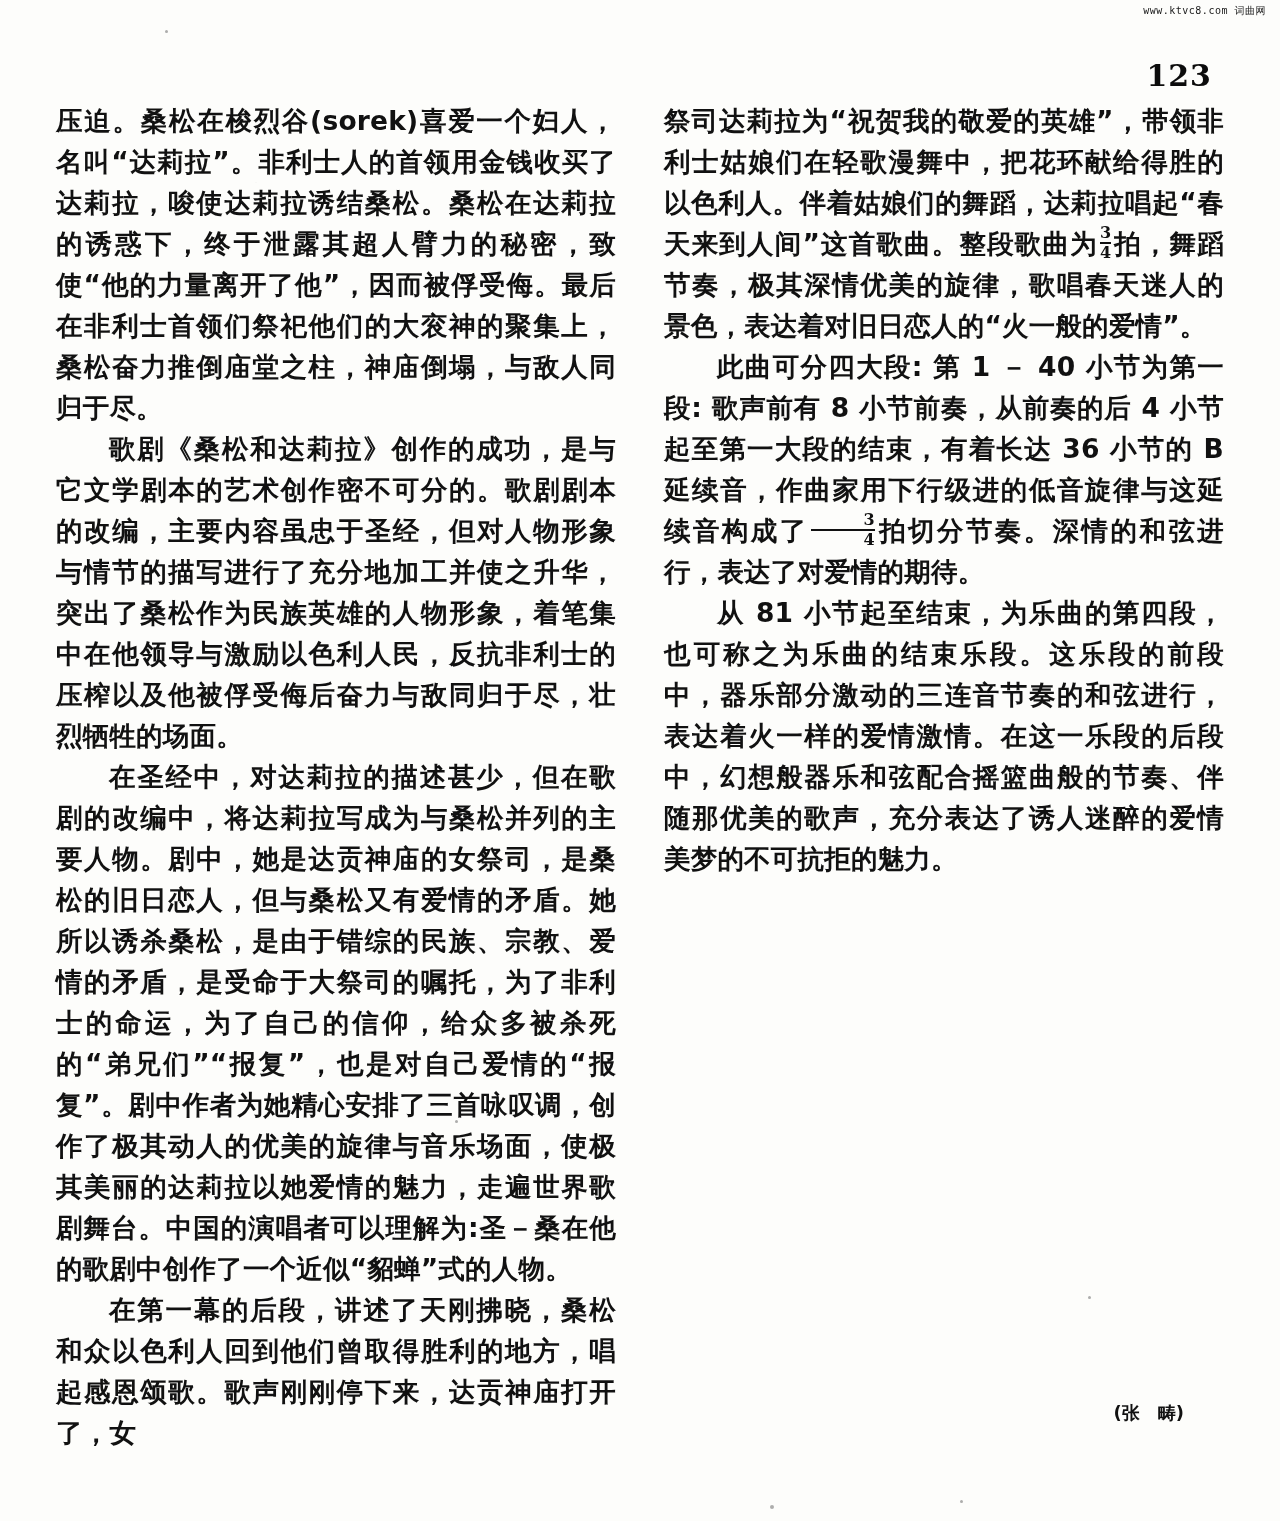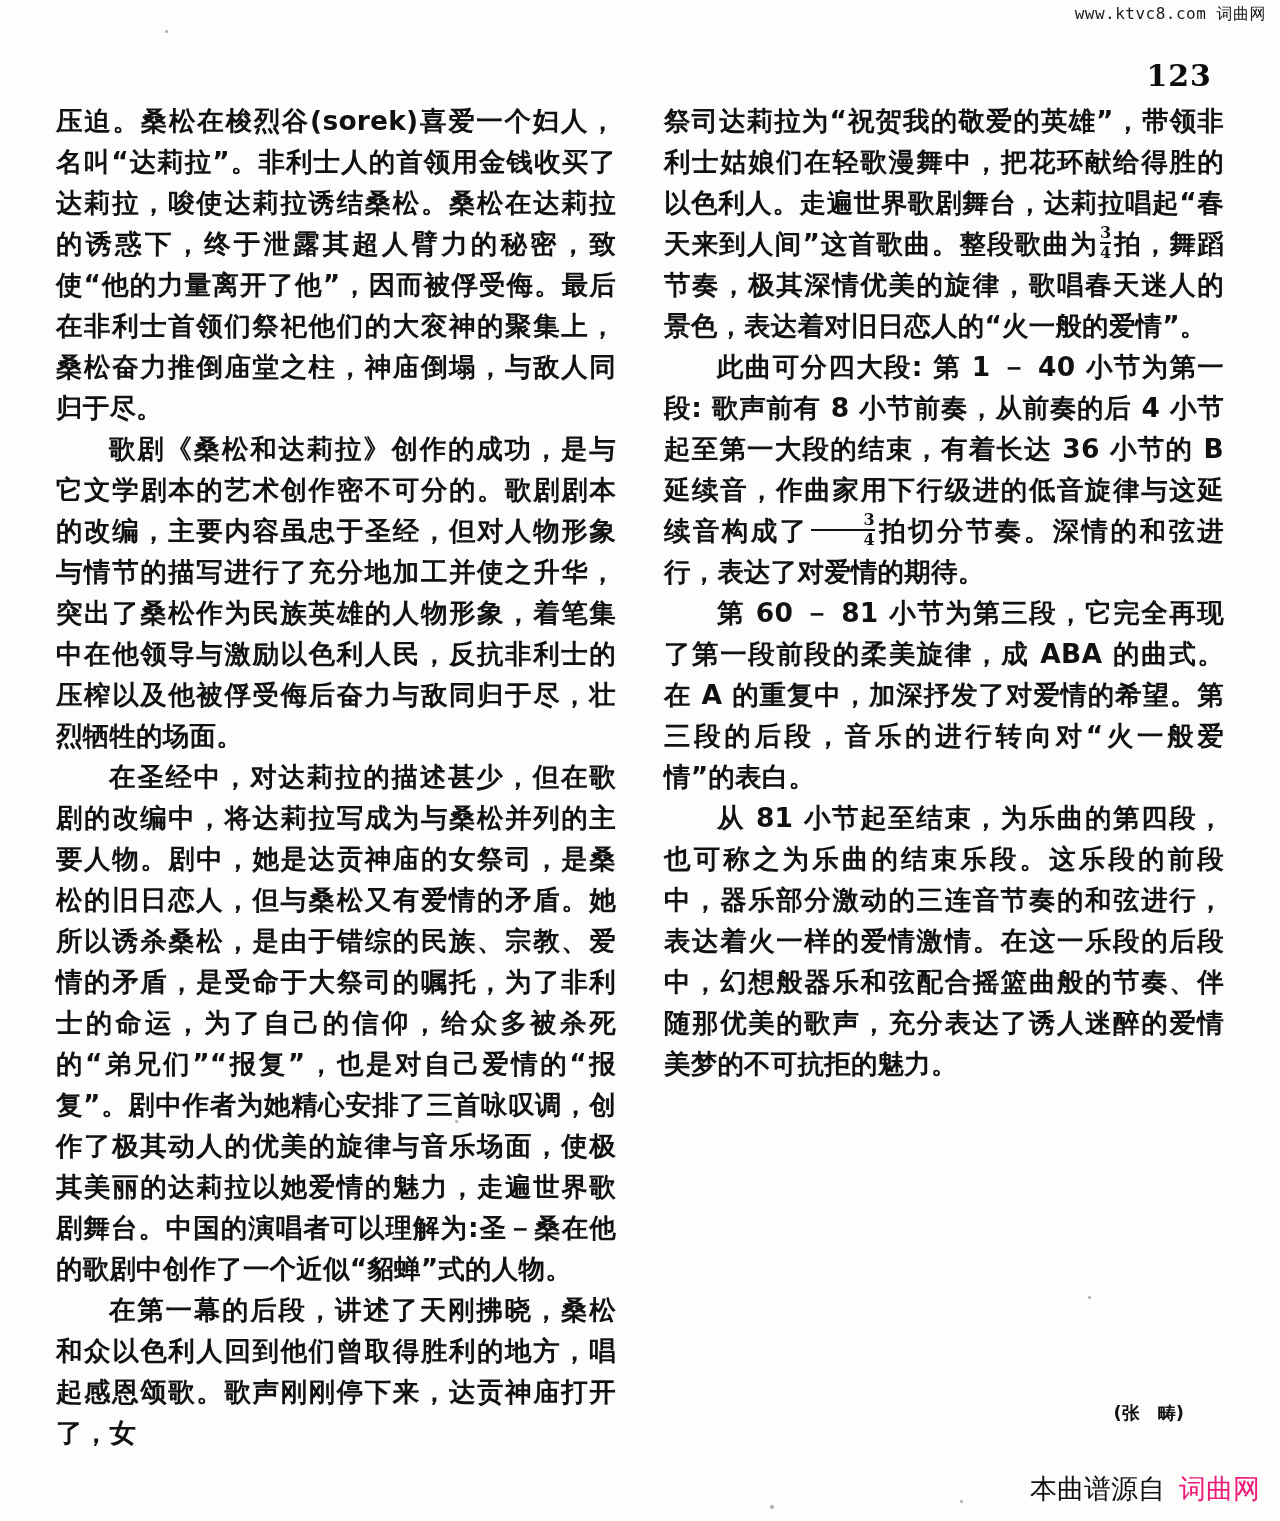--- a/index.html
+++ b/index.html
@@ -15,21 +15,21 @@
     position:absolute;inset:0;
     background:
       radial-gradient(circle at 20% 12%, rgba(0,0,0,0.018) 0 1px, transparent 1px),
       radial-gradient(circle at 68% 44%, rgba(0,0,0,0.015) 0 1px, transparent 1px),
       radial-gradient(circle at 41% 77%, rgba(0,0,0,0.015) 0 1px, transparent 1px),
       #fdfdfb;
   }
   .watermark-top{
     position:absolute;top:4px;right:14px;
     font-family:"DejaVu Sans Mono","Liberation Mono",monospace;
-    font-size:16px;letter-spacing:0.5px;color:#1a1a1a;
+    font-size:10px;letter-spacing:0.5px;color:#1a1a1a;
     white-space:nowrap;
   }
   .watermark-top .cn{font-family:"DejaVu Sans", sans-serif;}
   .page-number{
     position:absolute;top:58px;right:68px;
     font-family:"DejaVu Serif","Liberation Serif",serif;
     font-weight:bold;font-size:30px;color:#0c0c0c;
     letter-spacing:1px;
   }
   .columns{
@@ -101,34 +101,30 @@
 
     <div class="col">
       <p>压迫。桑松在梭烈谷(sorek)喜爱一个妇人，名叫“达莉拉”。非利士人的首领用金钱收买了达莉拉，唆使达莉拉诱结桑松。桑松在达莉拉的诱惑下，终于泄露其超人臂力的秘密，致使“他的力量离开了他”，因而被俘受侮。最后在非利士首领们祭祀他们的大衮神的聚集上，桑松奋力推倒庙堂之柱，神庙倒塌，与敌人同归于尽。</p>
       <p class="indent">歌剧《桑松和达莉拉》创作的成功，是与它文学剧本的艺术创作密不可分的。歌剧剧本的改编，主要内容虽忠于圣经，但对人物形象与情节的描写进行了充分地加工并使之升华，突出了桑松作为民族英雄的人物形象，着笔集中在他领导与激励以色利人民，反抗非利士的压榨以及他被俘受侮后奋力与敌同归于尽，壮烈牺牲的场面。</p>
       <p class="indent">在圣经中，对达莉拉的描述甚少，但在歌剧的改编中，将达莉拉写成为与桑松并列的主要人物。剧中，她是达贡神庙的女祭司，是桑松的旧日恋人，但与桑松又有爱情的矛盾。她所以诱杀桑松，是由于错综的民族、宗教、爱情的矛盾，是受命于大祭司的嘱托，为了非利士的命运，为了自己的信仰，给众多被杀死的“弟兄们”“报复”，也是对自己爱情的“报复”。剧中作者为她精心安排了三首咏叹调，创作了极其动人的优美的旋律与音乐场面，使极其美丽的达莉拉以她爱情的魅力，走遍世界歌剧舞台。中国的演唱者可以理解为:圣－桑在他的歌剧中创作了一个近似“貂蝉”式的人物。</p>
       <p class="indent">在第一幕的后段，讲述了天刚拂晓，桑松和众以色利人回到他们曾取得胜利的地方，唱起感恩颂歌。歌声刚刚停下来，达贡神庙打开了，女</p>
     </div>
 
     <div class="col">
 
-      <p><span>祭司达莉拉为“祝贺我的敬爱的英雄”，带领非利士姑娘们在轻歌漫舞中，把花环献给得胜的以色利人。走遍世界歌剧舞台，达莉拉唱起“春天来到人间”这首歌曲。整段歌曲为</span><span class="frac"><span class="num">3</span><span class="bar"></span><span class="den">4</span></span><span>拍，舞蹈节奏，极其深情优美的旋律，歌唱春天迷人的景色，表达着对旧日恋人的“火一般的爱情”。</span></p>
+      <p><span>祭司达莉拉为“祝贺我的敬爱的英雄”，带领非利士姑娘们在轻歌漫舞中，把花环献给得胜的以色利人。伴着姑娘们的舞蹈，达莉拉唱起“春天来到人间”这首歌曲。整段歌曲为</span><span class="frac"><span class="num">3</span><span class="bar"></span><span class="den">4</span></span><span>拍，舞蹈节奏，极其深情优美的旋律，歌唱春天迷人的景色，表达着对旧日恋人的“火一般的爱情”。</span></p>
 
 
       <p class="indent"><span>此曲可分四大段: 第 1 － 40 小节为第一段: 歌声前有 8 小节前奏，从前奏的后 4 小节起至第一大段的结束，有着长达 36 小节的 B 延续音，作曲家用下行级进的低音旋律与这延续音构成了</span><span class="frac"><span class="num">3</span><span class="bar"></span><span class="den">4</span></span><span>拍切分节奏。深情的和弦进行，表达了对爱情的期待。</span></p>
 
-      <p class="indent">第 60 － 81 小节为第三段，它完全再现了第一段前段的柔美旋律，成 ABA 的曲式。在 A 的重复中，加深抒发了对爱情的希望。第三段的后段，音乐的进行转向对“火一般爱情”的表白。</p>
       <p class="indent">从 81 小节起至结束，为乐曲的第四段，也可称之为乐曲的结束乐段。这乐段的前段中，器乐部分激动的三连音节奏的和弦进行，表达着火一样的爱情激情。在这一乐段的后段中，幻想般器乐和弦配合摇篮曲般的节奏、伴随那优美的歌声，充分表达了诱人迷醉的爱情美梦的不可抗拒的魅力。</p>
     </div>
   </div>
 
   <div class="signature">(张　畴)</div>
 
-  <div class="watermark-bottom">
-    <span class="b1">本曲谱源自</span><span class="b2">词曲网</span>
-  </div>
 
   <div class="speck" style="left:165px;top:30px;width:3px;height:3px;"></div>
   <div class="speck" style="left:770px;top:1505px;width:4px;height:4px;"></div>
   <div class="speck" style="left:960px;top:1500px;width:3px;height:3px;"></div>
   <div class="speck" style="left:1088px;top:1296px;width:3px;height:3px;"></div>
   <div class="speck" style="left:455px;top:1120px;width:3px;height:3px;"></div>
 </div>
 
 </body></html>

